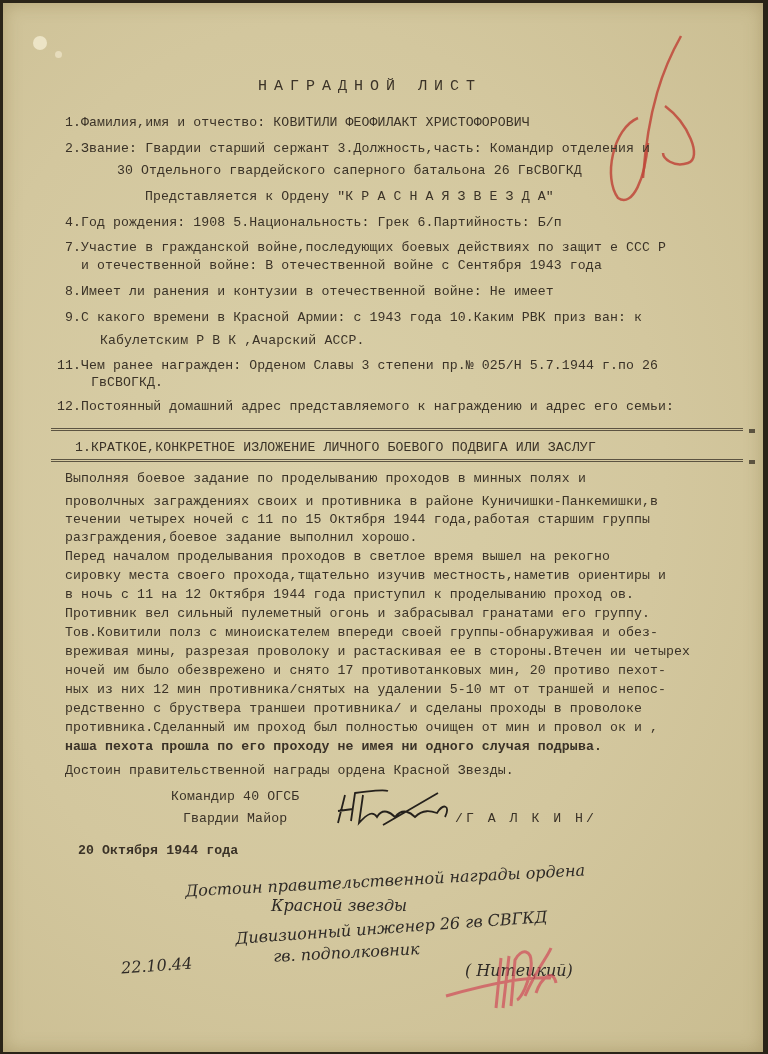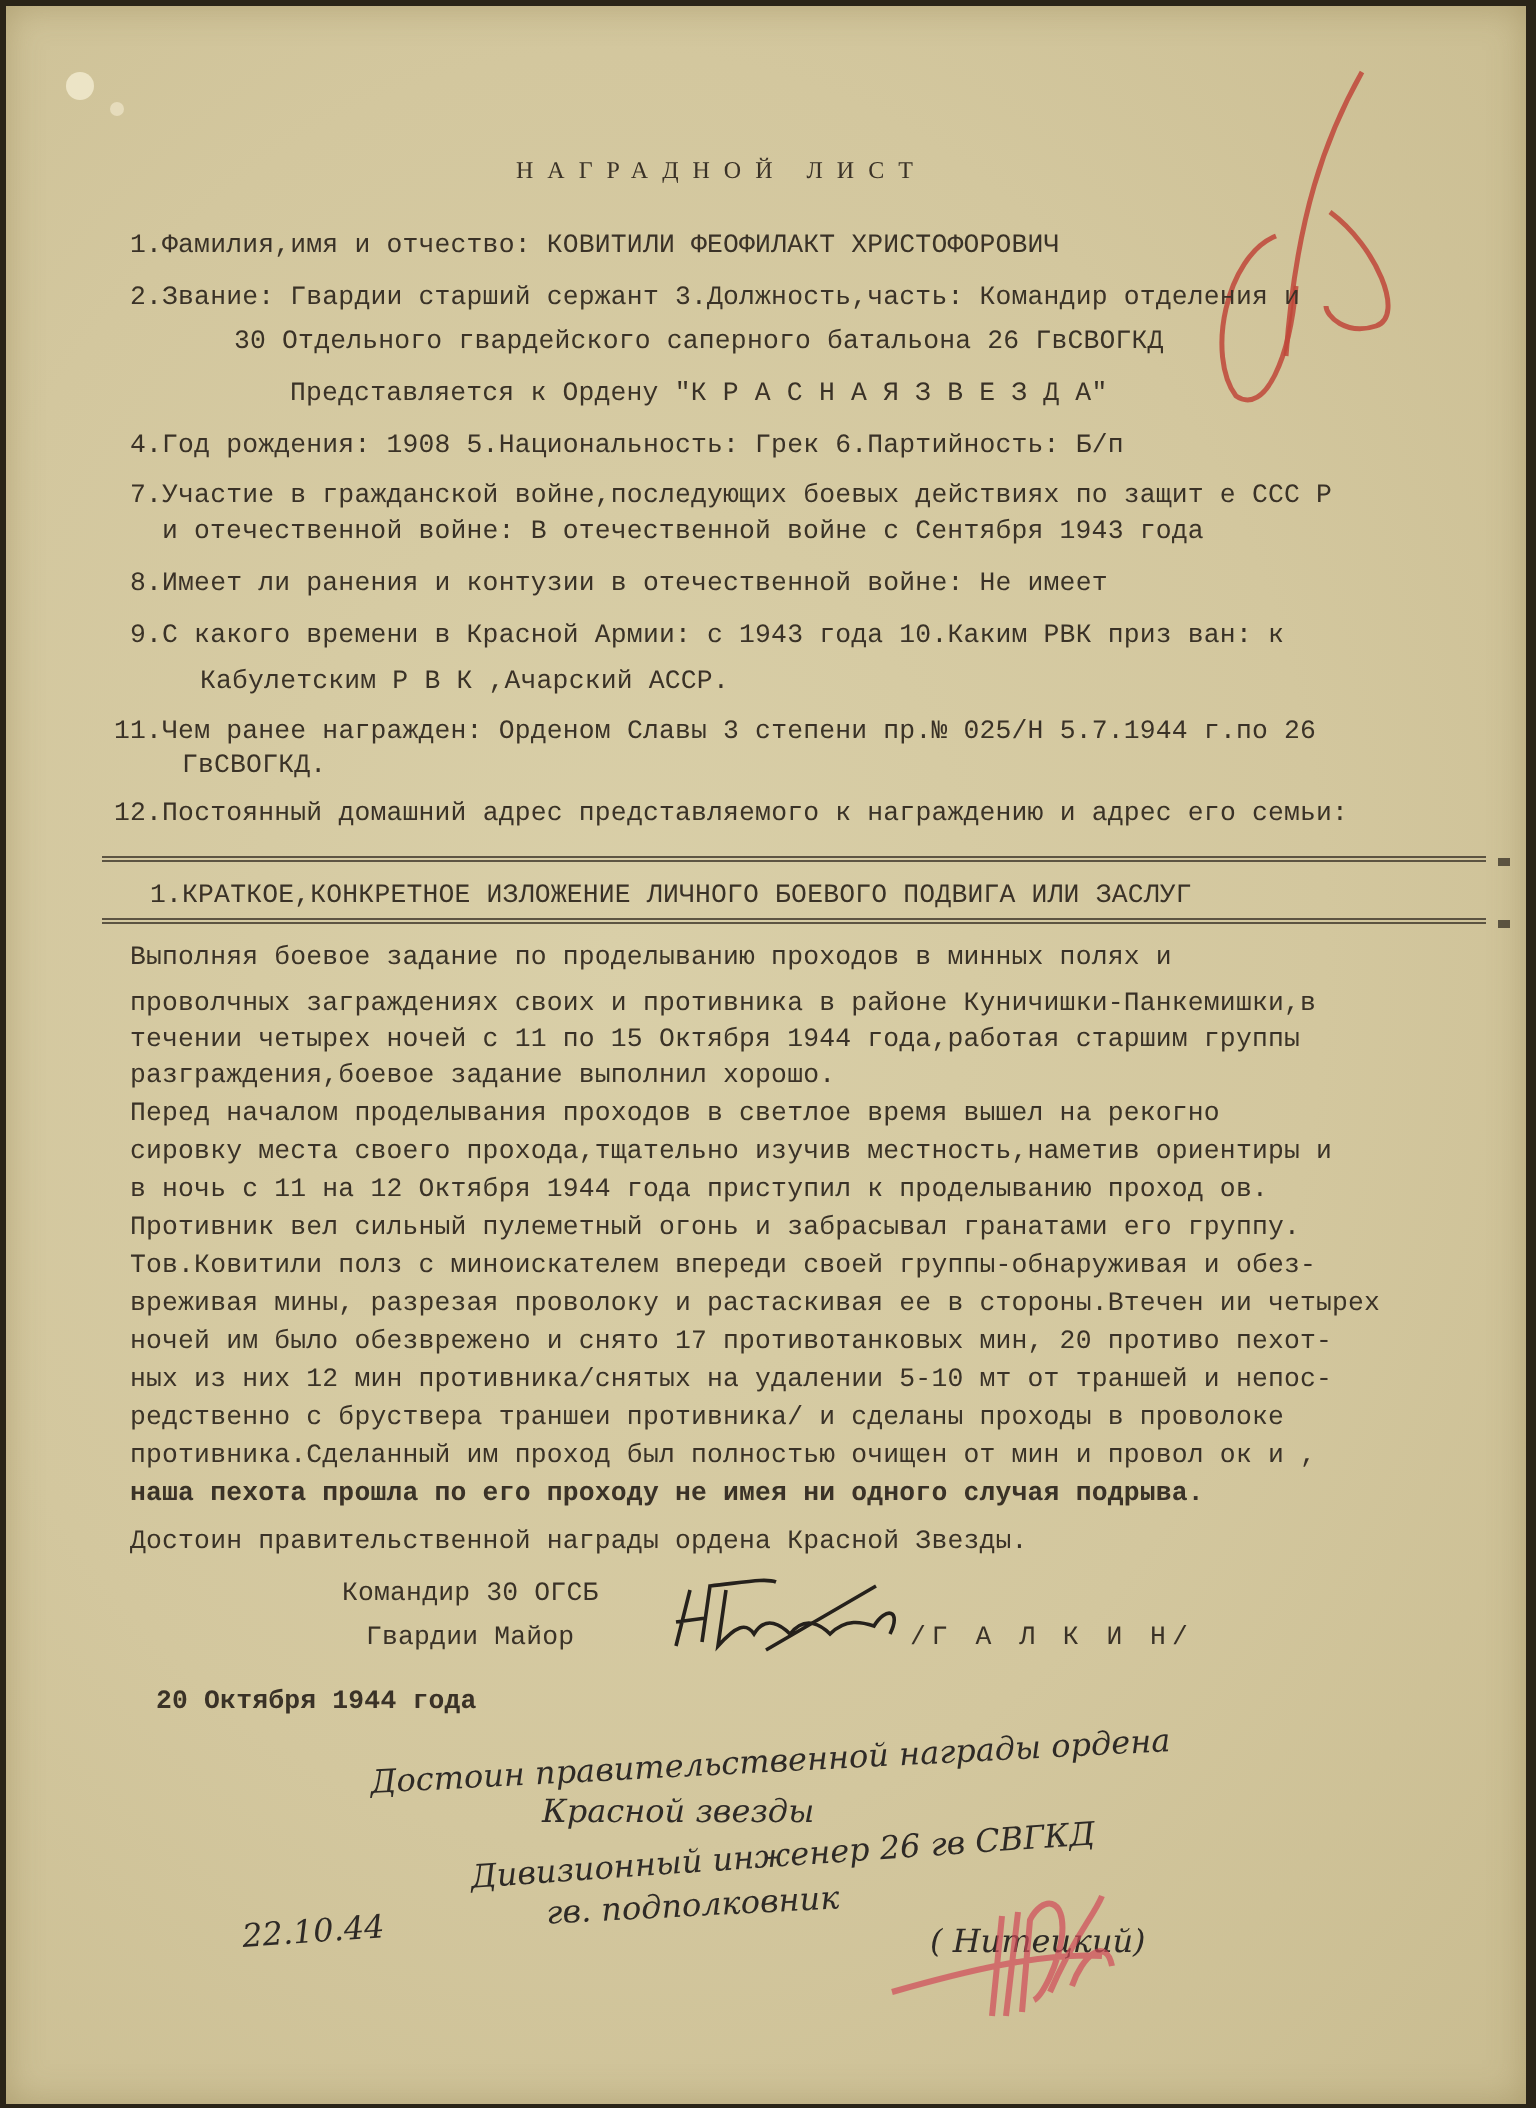--- a/index.html
+++ b/index.html
@@ -8,21 +8,21 @@
     background: #2a2418;
     font-family: "Liberation Mono", "DejaVu Sans Mono", monospace;
   }
   .page {
     position: absolute; left: 3px; top: 3px; width: 760px; height: 1049px;
     background: radial-gradient(ellipse at 40% 45%, #d9cfa8 0%, #d3c79e 55%, #c9bc90 100%);
     box-shadow: inset 0 0 18px rgba(120,100,50,0.35);
     overflow: hidden;
   }
   .t { position: absolute; white-space: nowrap; color: #3a3227; font-size: 13.2px; letter-spacing: 0.1px; }
-  .title { position: absolute; left: 255px; top: 75px; font-size: 12px; letter-spacing: 7px; color: #3a3227; font-family: Liberation Serif, serif; }
+  .title { position: absolute; left: 255px; top: 75px; font-size: 15px; letter-spacing: 7px; color: #3a3227; }
   .sep { position: absolute; left: 48px; width: 692px; height: 0; border-top: 3px double #3f372b; opacity: 0.8; }
   .sep-dot { position: absolute; left: 746px; width: 6px; height: 4px; background: #3f372b; opacity: 0.8; }
   .hand { position: absolute; white-space: nowrap; font-family: "DejaVu Serif", serif; font-style: italic; color: #2e2a26; font-size: 16px; }
   .red { position: absolute; }
   .spot { position: absolute; border-radius: 50%; }
 </style>
 </head>
 <body>
 
 <div class="page">
@@ -68,21 +68,21 @@
   <div class="t" style="left:62px;top:603px;">Противник вел сильный пулеметный огонь и забрасывал гранатами его группу.</div>
   <div class="t" style="left:62px;top:622px;">Тов.Ковитили полз с миноискателем впереди своей группы-обнаруживая  и обез-</div>
   <div class="t" style="left:62px;top:641px;">вреживая мины, разрезая проволоку и растаскивая ее в стороны.Втечен ии четырех</div>
   <div class="t" style="left:62px;top:660px;">ночей им было обезврежено и снято 17 противотанковых мин, 20 противо пехот-</div>
   <div class="t" style="left:62px;top:679px;">ных из них 12 мин противника/снятых на удалении 5-10 мт от траншей  и непос-</div>
   <div class="t" style="left:62px;top:698px;">редственно с бруствера траншеи противника/ и  сделаны проходы в проволоке</div>
   <div class="t" style="left:62px;top:717px;">противника.Сделанный им проход был полностью очищен от мин и провол ок и ,</div>
   <div class="t" style="left:62px;top:736px;font-weight:bold;">наша пехота прошла по его проходу не имея ни одного случая подрыва.</div>
   <div class="t" style="left:62px;top:760px;">   Достоин правительственной награды ордена Красной Звезды.</div>
 
-  <div class="t" style="left:168px;top:786px;">Командир 30 ОГСБ</div>
+  <div class="t" style="left:168px;top:786px;">Командир 40 ОГСБ</div>
   <div class="t" style="left:180px;top:808px;">Гвардии Майор</div>
   <svg class="red" style="left:330px;top:780px;" width="125" height="50" viewBox="0 0 125 50">
     <path d="M5 40 L12 12 M5 28 L20 26 M18 38 L22 10 C40 8, 50 6, 55 8 M30 12 L26 40 C35 30, 40 28, 44 34 C50 24, 58 30, 62 34 C70 24, 78 30, 82 34 C90 26, 98 28, 104 30 C110 20, 118 22, 112 34 M50 42 L105 10" stroke="#25211c" stroke-width="1.8" fill="none"></path>
   </svg>
   <div class="t" style="left:452px;top:808px;letter-spacing:3px;">/Г А Л К И Н/</div>
   <div class="t" style="left:75px;top:840px;font-weight:bold;">20 Октября 1944 года</div>
 
   <div class="hand" style="left:182px;top:868px;transform:rotate(-3deg);">Достоин правительственной награды ордена</div>
   <div class="hand" style="left:268px;top:893px;">Красной звезды</div>
   <div class="hand" style="left:232px;top:915px;transform:rotate(-4deg);">Дивизионный инженер 26 гв СВГКД</div>

